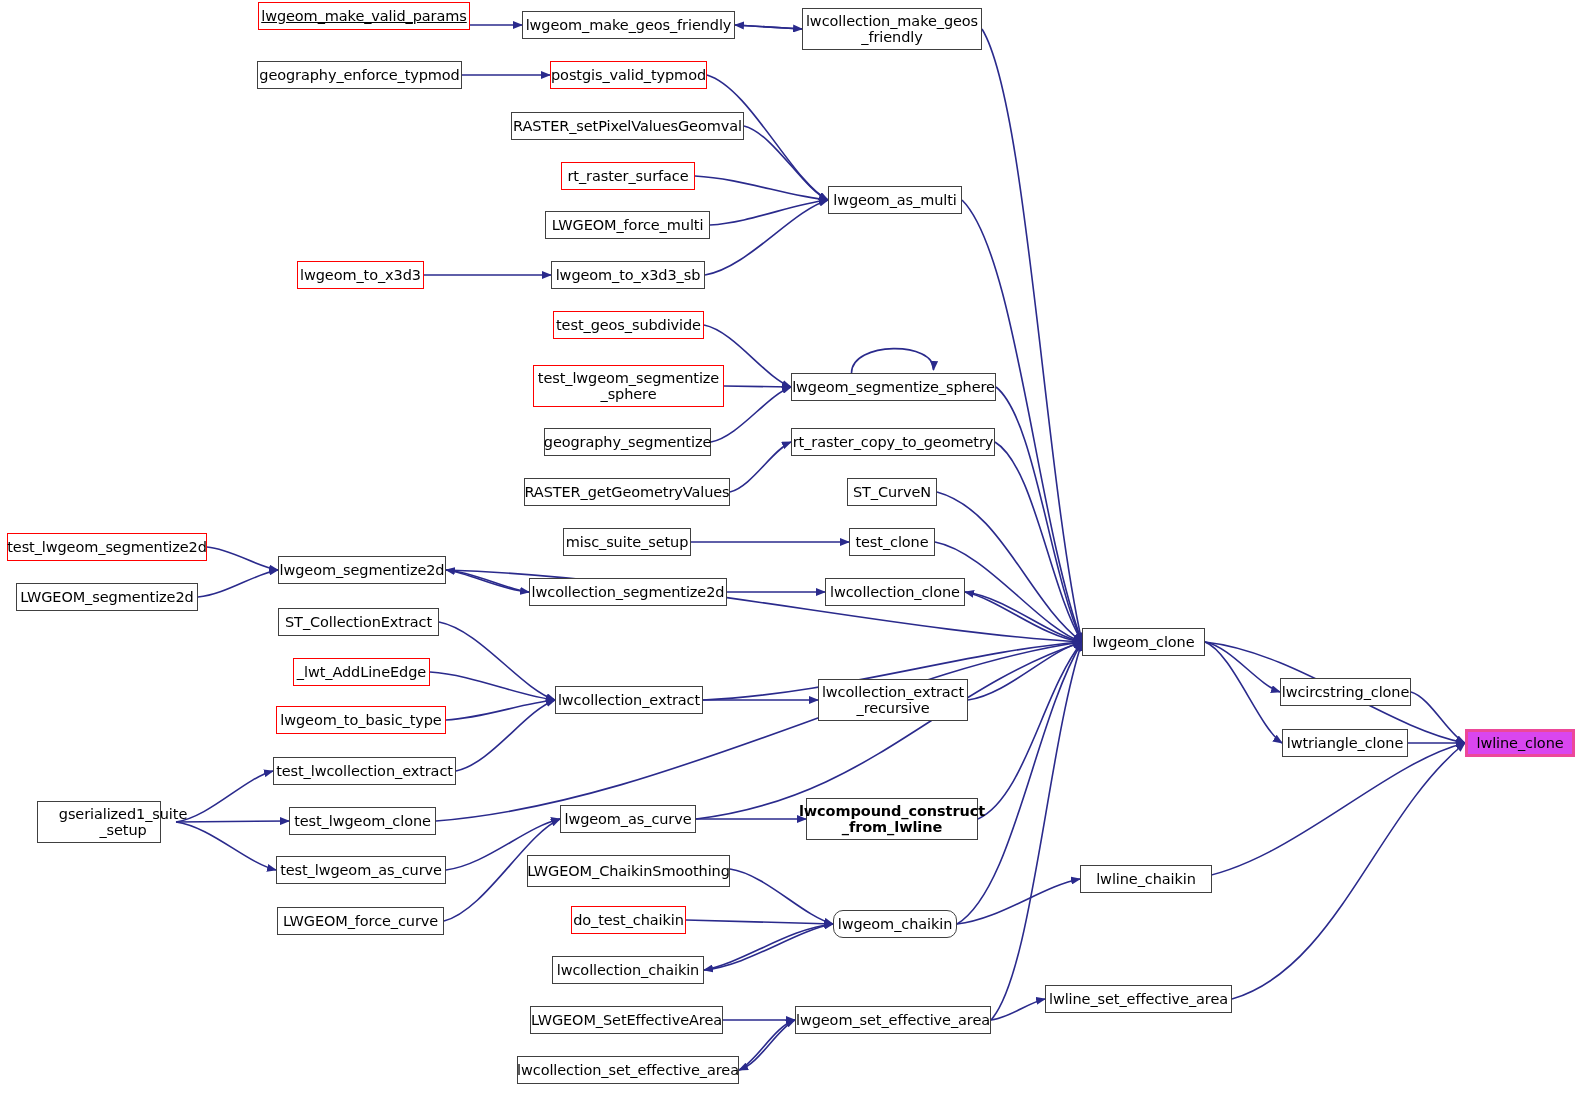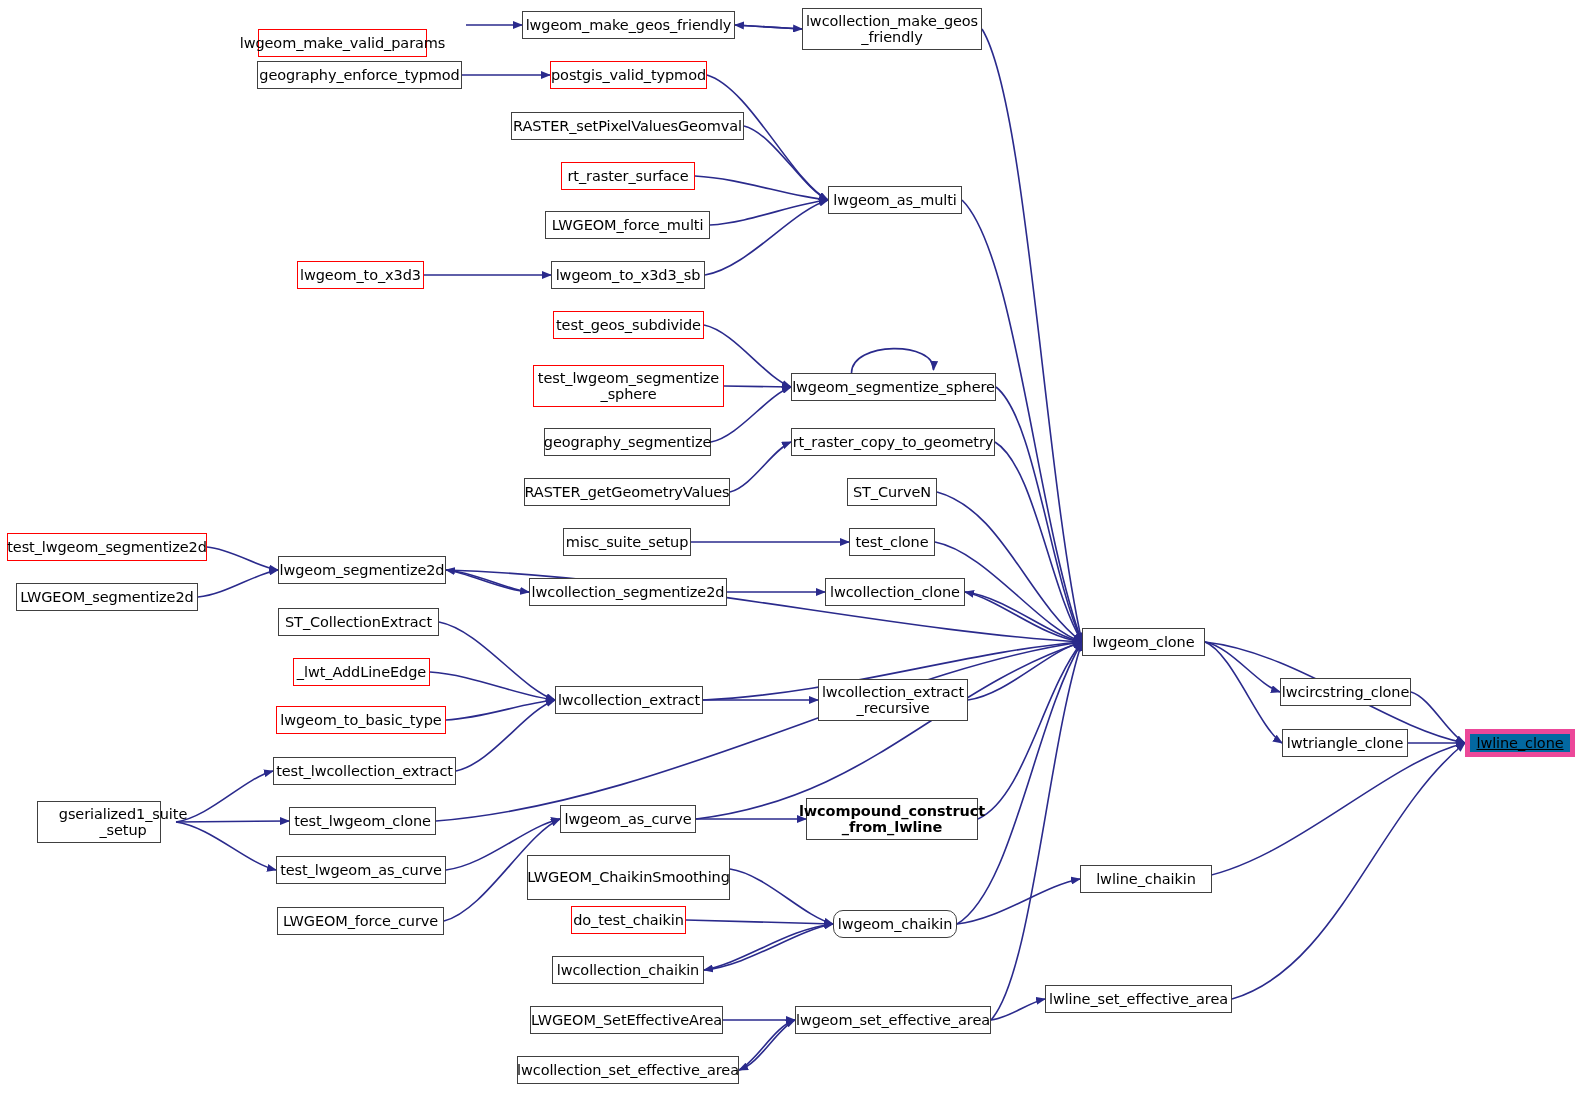--- a/index.html
+++ b/index.html
@@ -16,21 +16,21 @@
     justify-content:center;
     text-align:center;
     font-size:14.5px;
     line-height:1.12;
     color:#000000;
     white-space:pre-line;
     letter-spacing:-0.1px;
     z-index:5;
   }
   .node.red{border:1px solid #ff0000;}
-  .node.sel{background:#0369a1;border:5px solid #ec4899;text-decoration:underline;}
+  .node.sel{background:#d946ef;border:3px solid #ec4899;}
 </style>
 </head>
 <body>
 
 <div id="canvas">
   <svg id="edges" viewBox="0 0 1587 1102">
     <defs>
       <marker id="ah" markerWidth="10" markerHeight="8" refX="9" refY="4" orient="auto" markerUnits="userSpaceOnUse">
         <path d="M0,0 L10,4 L0,8 z" fill="#2a2a8c"></path>
       </marker>
@@ -96,21 +96,21 @@
         <path d="M1192,879 C1287.55,865.4 1383.1,763.4 1465,743" marker-end="url(#ah)"></path>
         <path d="M723,1020 L795,1020" marker-end="url(#ah)"></path>
         <path d="M739,1070 C758.6,1065 778.2,1027.5 795,1020" marker-end="url(#ah)"></path>
         <path d="M795,1020 C775.4,1025 755.8,1062.5 739,1070" marker-end="url(#ah)"></path>
         <path d="M991,1020 C1009.9,1017.9 1028.8,1002.15 1045,999" marker-end="url(#ah)"></path>
         <path d="M991,1020 C1031.95,974.64 1047.42,747.84 1082,642" marker-end="url(#ah)"></path>
         <path d="M1232,999 C1336.85,968.28 1376.46,814.6800000000001 1465,743" marker-end="url(#ah)"></path>
       </g>
   </svg>
   <div id="node-layer">
-      <div class="node red" style="left: 258px; top: 29px; width: 169px; height: 28px;"><span>lwgeom_make_valid_params</span></div>
+      <div class="node red" style="left: 258px; top: 2px; width: 212px; height: 28px; text-decoration: underline;"><span>lwgeom_make_valid_params</span></div>
       <div class="node" style="left: 522px; top: 11px; width: 213px; height: 28px;"><span>lwgeom_make_geos_friendly</span></div>
       <div class="node" style="left: 802px; top: 8px; width: 180px; height: 42px;"><span>lwcollection_make_geos
 _friendly</span></div>
       <div class="node" style="left: 257px; top: 61px; width: 205px; height: 28px;"><span>geography_enforce_typmod</span></div>
       <div class="node red" style="left: 550px; top: 61px; width: 157px; height: 28px;"><span>postgis_valid_typmod</span></div>
       <div class="node" style="left: 511px; top: 112px; width: 233px; height: 28px;"><span>RASTER_setPixelValuesGeomval</span></div>
       <div class="node red" style="left: 561px; top: 162px; width: 134px; height: 28px;"><span>rt_raster_surface</span></div>
       <div class="node" style="left: 828px; top: 186px; width: 134px; height: 28px;"><span>lwgeom_as_multi</span></div>
       <div class="node" style="left: 545px; top: 211px; width: 165px; height: 28px;"><span>LWGEOM_force_multi</span></div>
       <div class="node red" style="left: 297px; top: 261px; width: 127px; height: 28px;"><span>lwgeom_to_x3d3</span></div>
@@ -141,21 +141,21 @@
       <div class="node" style="left: 1282px; top: 729px; width: 126px; height: 28px;"><span>lwtriangle_clone</span></div>
       <div class="node sel" style="left: 1465px; top: 729px; width: 110px; height: 28px;"><span>lwline_clone</span></div>
       <div class="node" style="left: 273px; top: 757px; width: 183px; height: 28px;"><span>test_lwcollection_extract</span></div>
       <div class="node" style="left: 37px; top: 801px; width: 124px; height: 42px; padding-left: 48px;"><span>gserialized1_suite
 _setup</span></div>
       <div class="node" style="left: 289px; top: 807px; width: 147px; height: 28px;"><span>test_lwgeom_clone</span></div>
       <div class="node" style="left: 560px; top: 805px; width: 136px; height: 28px;"><span>lwgeom_as_curve</span></div>
       <div class="node" style="left: 806px; top: 798px; width: 172px; height: 42px; font-weight: bold;"><span>lwcompound_construct
 _from_lwline</span></div>
       <div class="node" style="left: 276px; top: 856px; width: 170px; height: 28px;"><span>test_lwgeom_as_curve</span></div>
-      <div class="node" style="left: 527px; top: 855px; width: 203px; height: 45px;"><span>LWGEOM_ChaikinSmoothing</span></div>
+      <div class="node" style="left: 527px; top: 855px; width: 203px; height: 32px;"><span>LWGEOM_ChaikinSmoothing</span></div>
       <div class="node" style="left: 1080px; top: 865px; width: 132px; height: 28px;"><span>lwline_chaikin</span></div>
       <div class="node" style="left: 277px; top: 907px; width: 167px; height: 28px;"><span>LWGEOM_force_curve</span></div>
       <div class="node red" style="left: 571px; top: 906px; width: 115px; height: 28px;"><span>do_test_chaikin</span></div>
       <div class="node" style="left: 833px; top: 910px; width: 124px; height: 28px; border-radius: 10px;"><span>lwgeom_chaikin</span></div>
       <div class="node" style="left: 552px; top: 956px; width: 152px; height: 28px;"><span>lwcollection_chaikin</span></div>
       <div class="node" style="left: 1045px; top: 985px; width: 187px; height: 28px;"><span>lwline_set_effective_area</span></div>
       <div class="node" style="left: 530px; top: 1006px; width: 193px; height: 28px;"><span>LWGEOM_SetEffectiveArea</span></div>
       <div class="node" style="left: 795px; top: 1006px; width: 196px; height: 28px;"><span>lwgeom_set_effective_area</span></div>
       <div class="node" style="left: 517px; top: 1056px; width: 222px; height: 28px;"><span>lwcollection_set_effective_area</span></div>
     </div>

